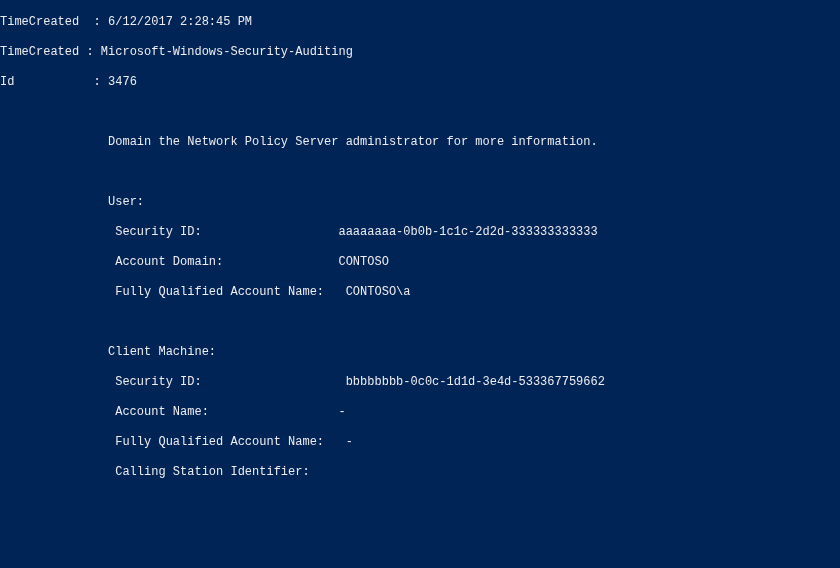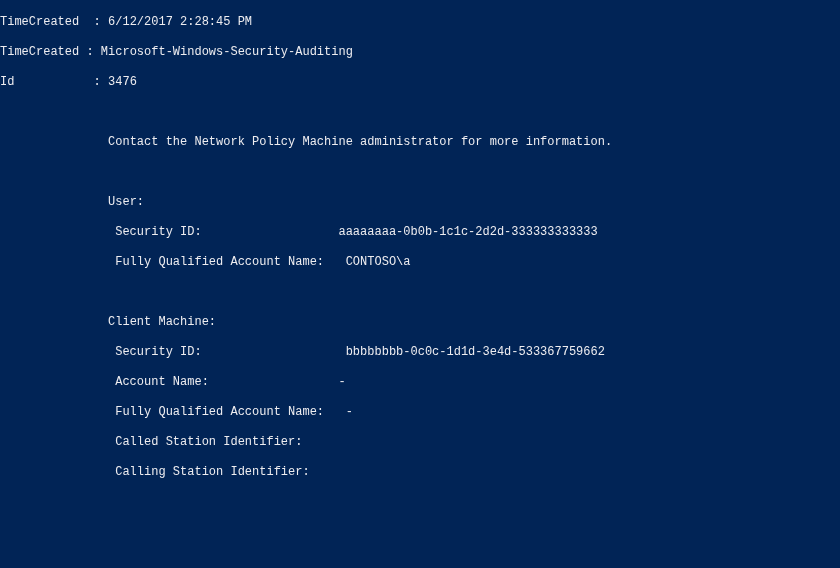--- a/index.html
+++ b/index.html
@@ -25,31 +25,31 @@
   }
 </style>
 </head>
 <body>
 
 <div class="screen">
 <div class="row"><span>TimeCreated</span>  : <span>6/12/2017 2:28:45 PM</span></div>
 <div class="row"><span>TimeCreated</span> : <span>Microsoft-Windows-Security-Auditing</span></div>
 <div class="row"><span>Id</span>           : <span>3476</span></div>
 <div class="row"> </div>
-<div class="row">               <span>Contact the Network Policy Machine administrator for more information.</span></div>
+<div class="row">               <span>Domain the Network Policy Server administrator for more information.</span></div>
 <div class="row"> </div>
 <div class="row">               <span>User:</span></div>
 <div class="row">                <span>Security ID:</span>                   <span>aaaaaaaa-0b0b-1c1c-2d2d-333333333333</span></div>
+<div class="row">                <span>Account Domain:</span>                <span>CONTOSO</span></div>
 <div class="row">                <span>Fully Qualified Account Name:</span>   <span>CONTOSO\a</span></div>
 <div class="row"> </div>
 <div class="row">               <span>Client Machine:</span></div>
 <div class="row">                <span>Security ID:</span>                    <span>bbbbbbbb-0c0c-1d1d-3e4d-533367759662</span></div>
 <div class="row">                <span>Account Name:</span>                  <span>-</span></div>
 <div class="row">                <span>Fully Qualified Account Name:</span>   <span>-</span></div>
-<div class="row">                <span>Called Station Identifier:</span></div>
 <div class="row">                <span>Calling Station Identifier:</span></div>
 
 
 
 
 
 
 
 
 

